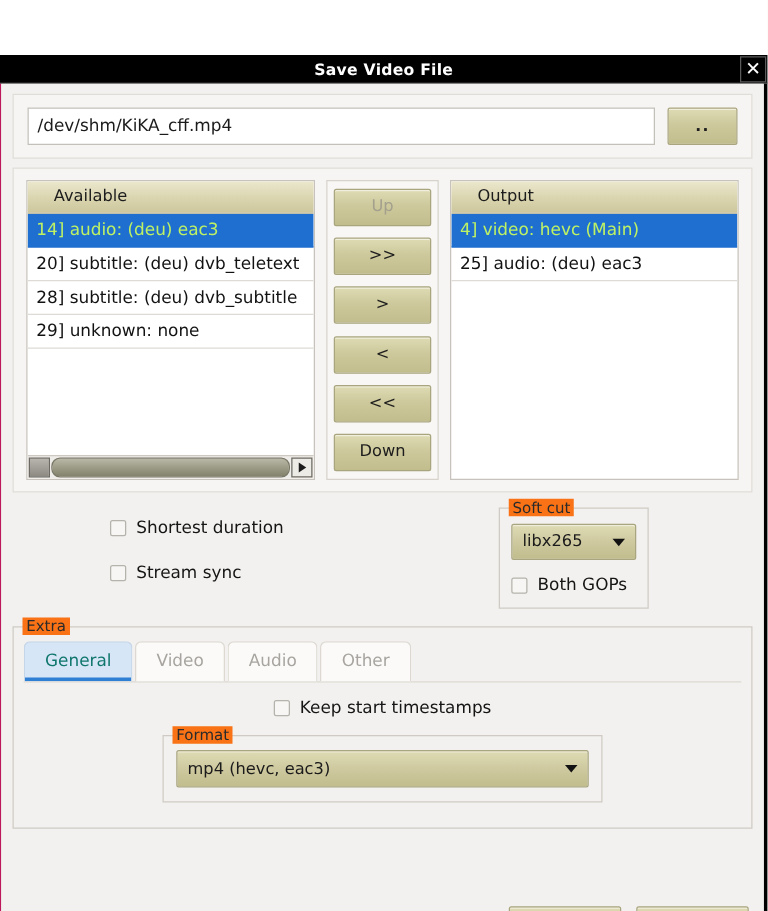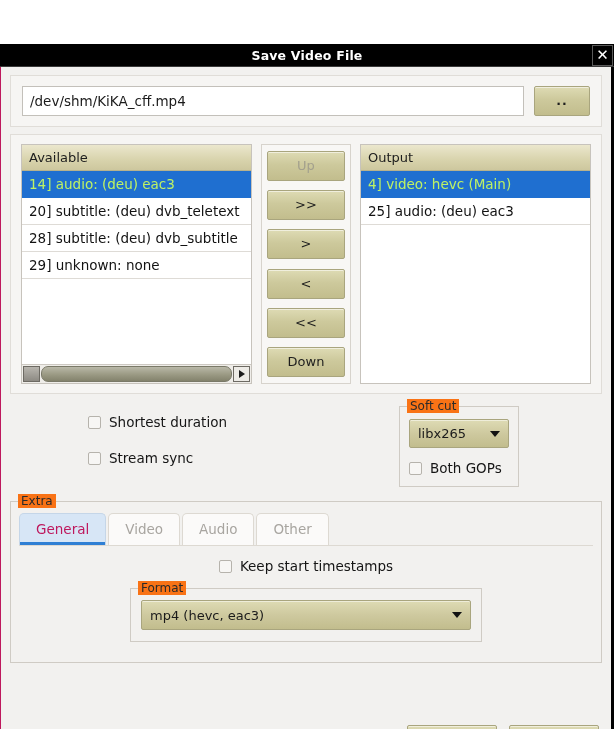--- a/index.html
+++ b/index.html
@@ -144,21 +144,21 @@
     height: 240px;
     overflow: hidden;
     min-width: 0;
   }
   .list-header {
     height: 26px;
     background: linear-gradient(180deg,#ebe7cd 0%,#d8d3ac 60%,#cdc79e 100%);
     border-bottom: 1px solid #b7b28d;
     font-size: 13px;
     color: #1d1d1d;
-    padding: 0 7px;
+    padding: 0 21px;
     line-height: 25px;
     flex: none;
   }
   .list-body { flex: 1; overflow: hidden; }
   .list-item {
     height: 27px;
     line-height: 26px;
     padding: 0 7px;
     font-size: 13.5px;
     color: #121212;
@@ -280,21 +280,21 @@
     border: 1px solid #ddd9d2;
     border-bottom: none;
     background: #fbfaf9;
     color: #a8a5a0;
     border-radius: 5px 5px 0 0;
     margin-right: 2px;
     cursor: pointer;
   }
   .tab.active {
     background: #d7e6f6;
-    color: #be185d;
+    color: #0f766e;
     border-color: #c5d6e8;
     box-shadow: inset 0 -3px 0 #2f7fd4;
   }
   .tabpanel {
     border-top: 1px solid #ddd9d2;
     padding: 12px 6px 10px 6px;
     background: transparent;
   }
   .keepline {
     display: flex; align-items: center; justify-content: center;

